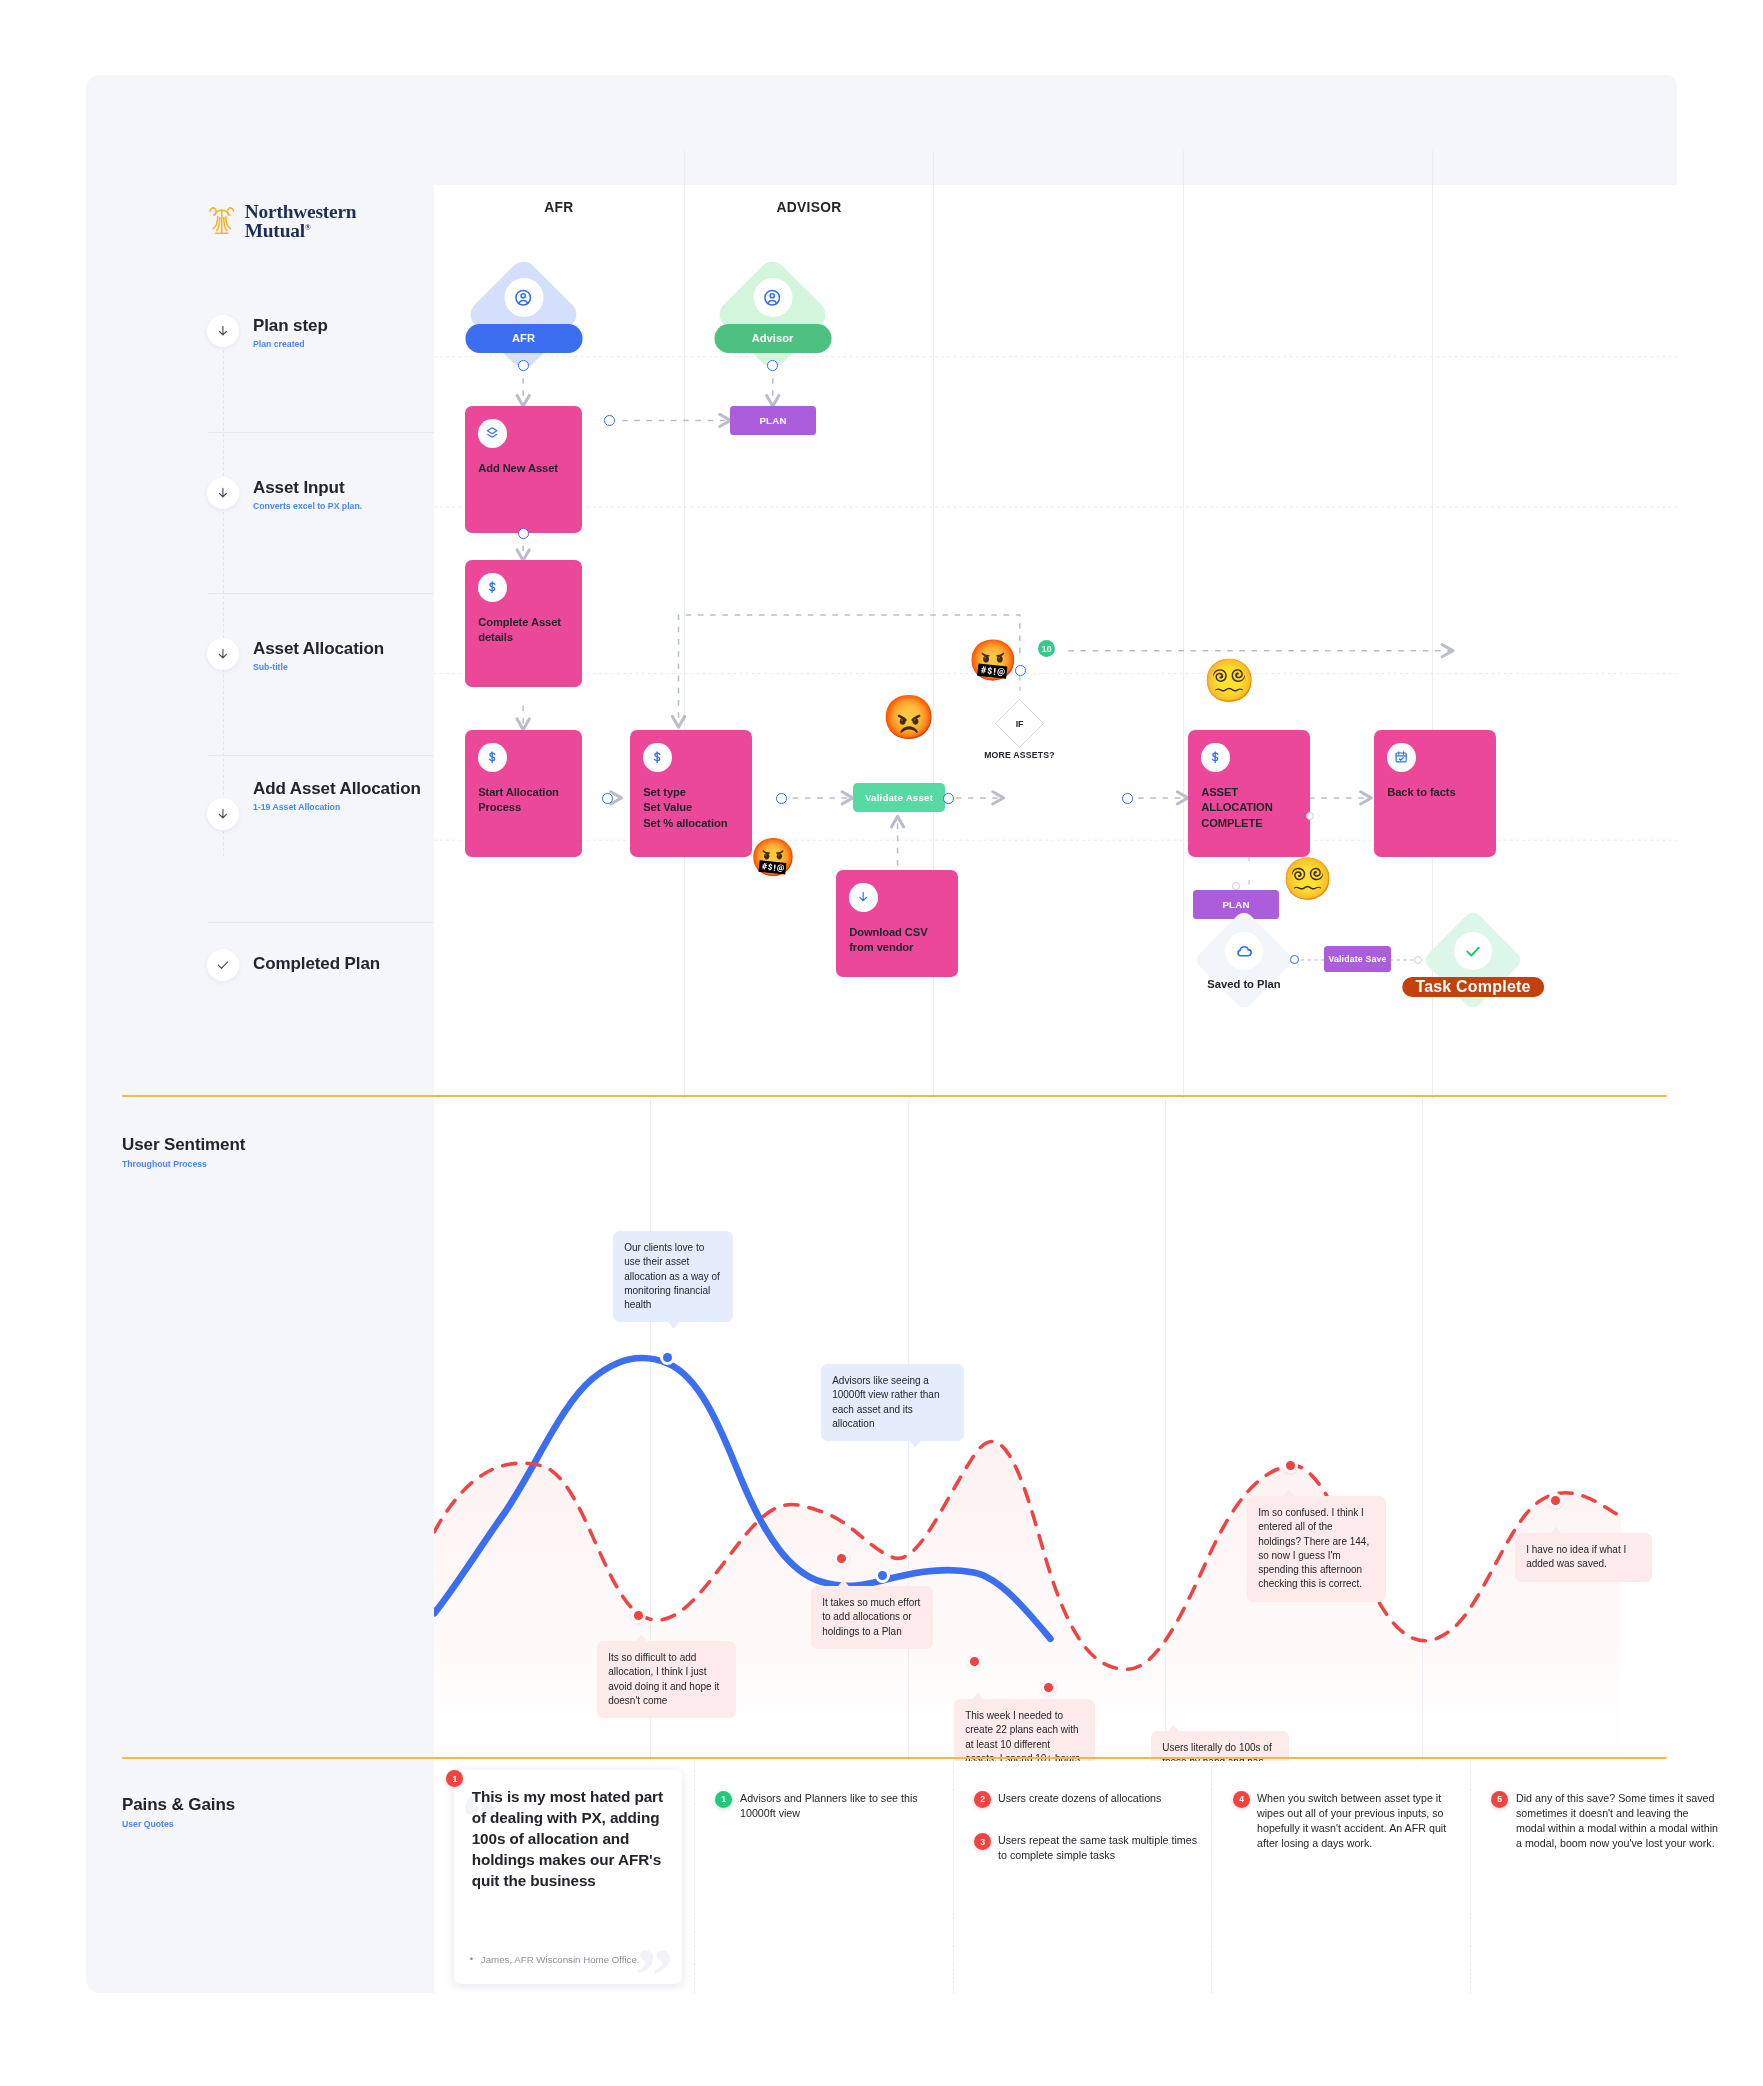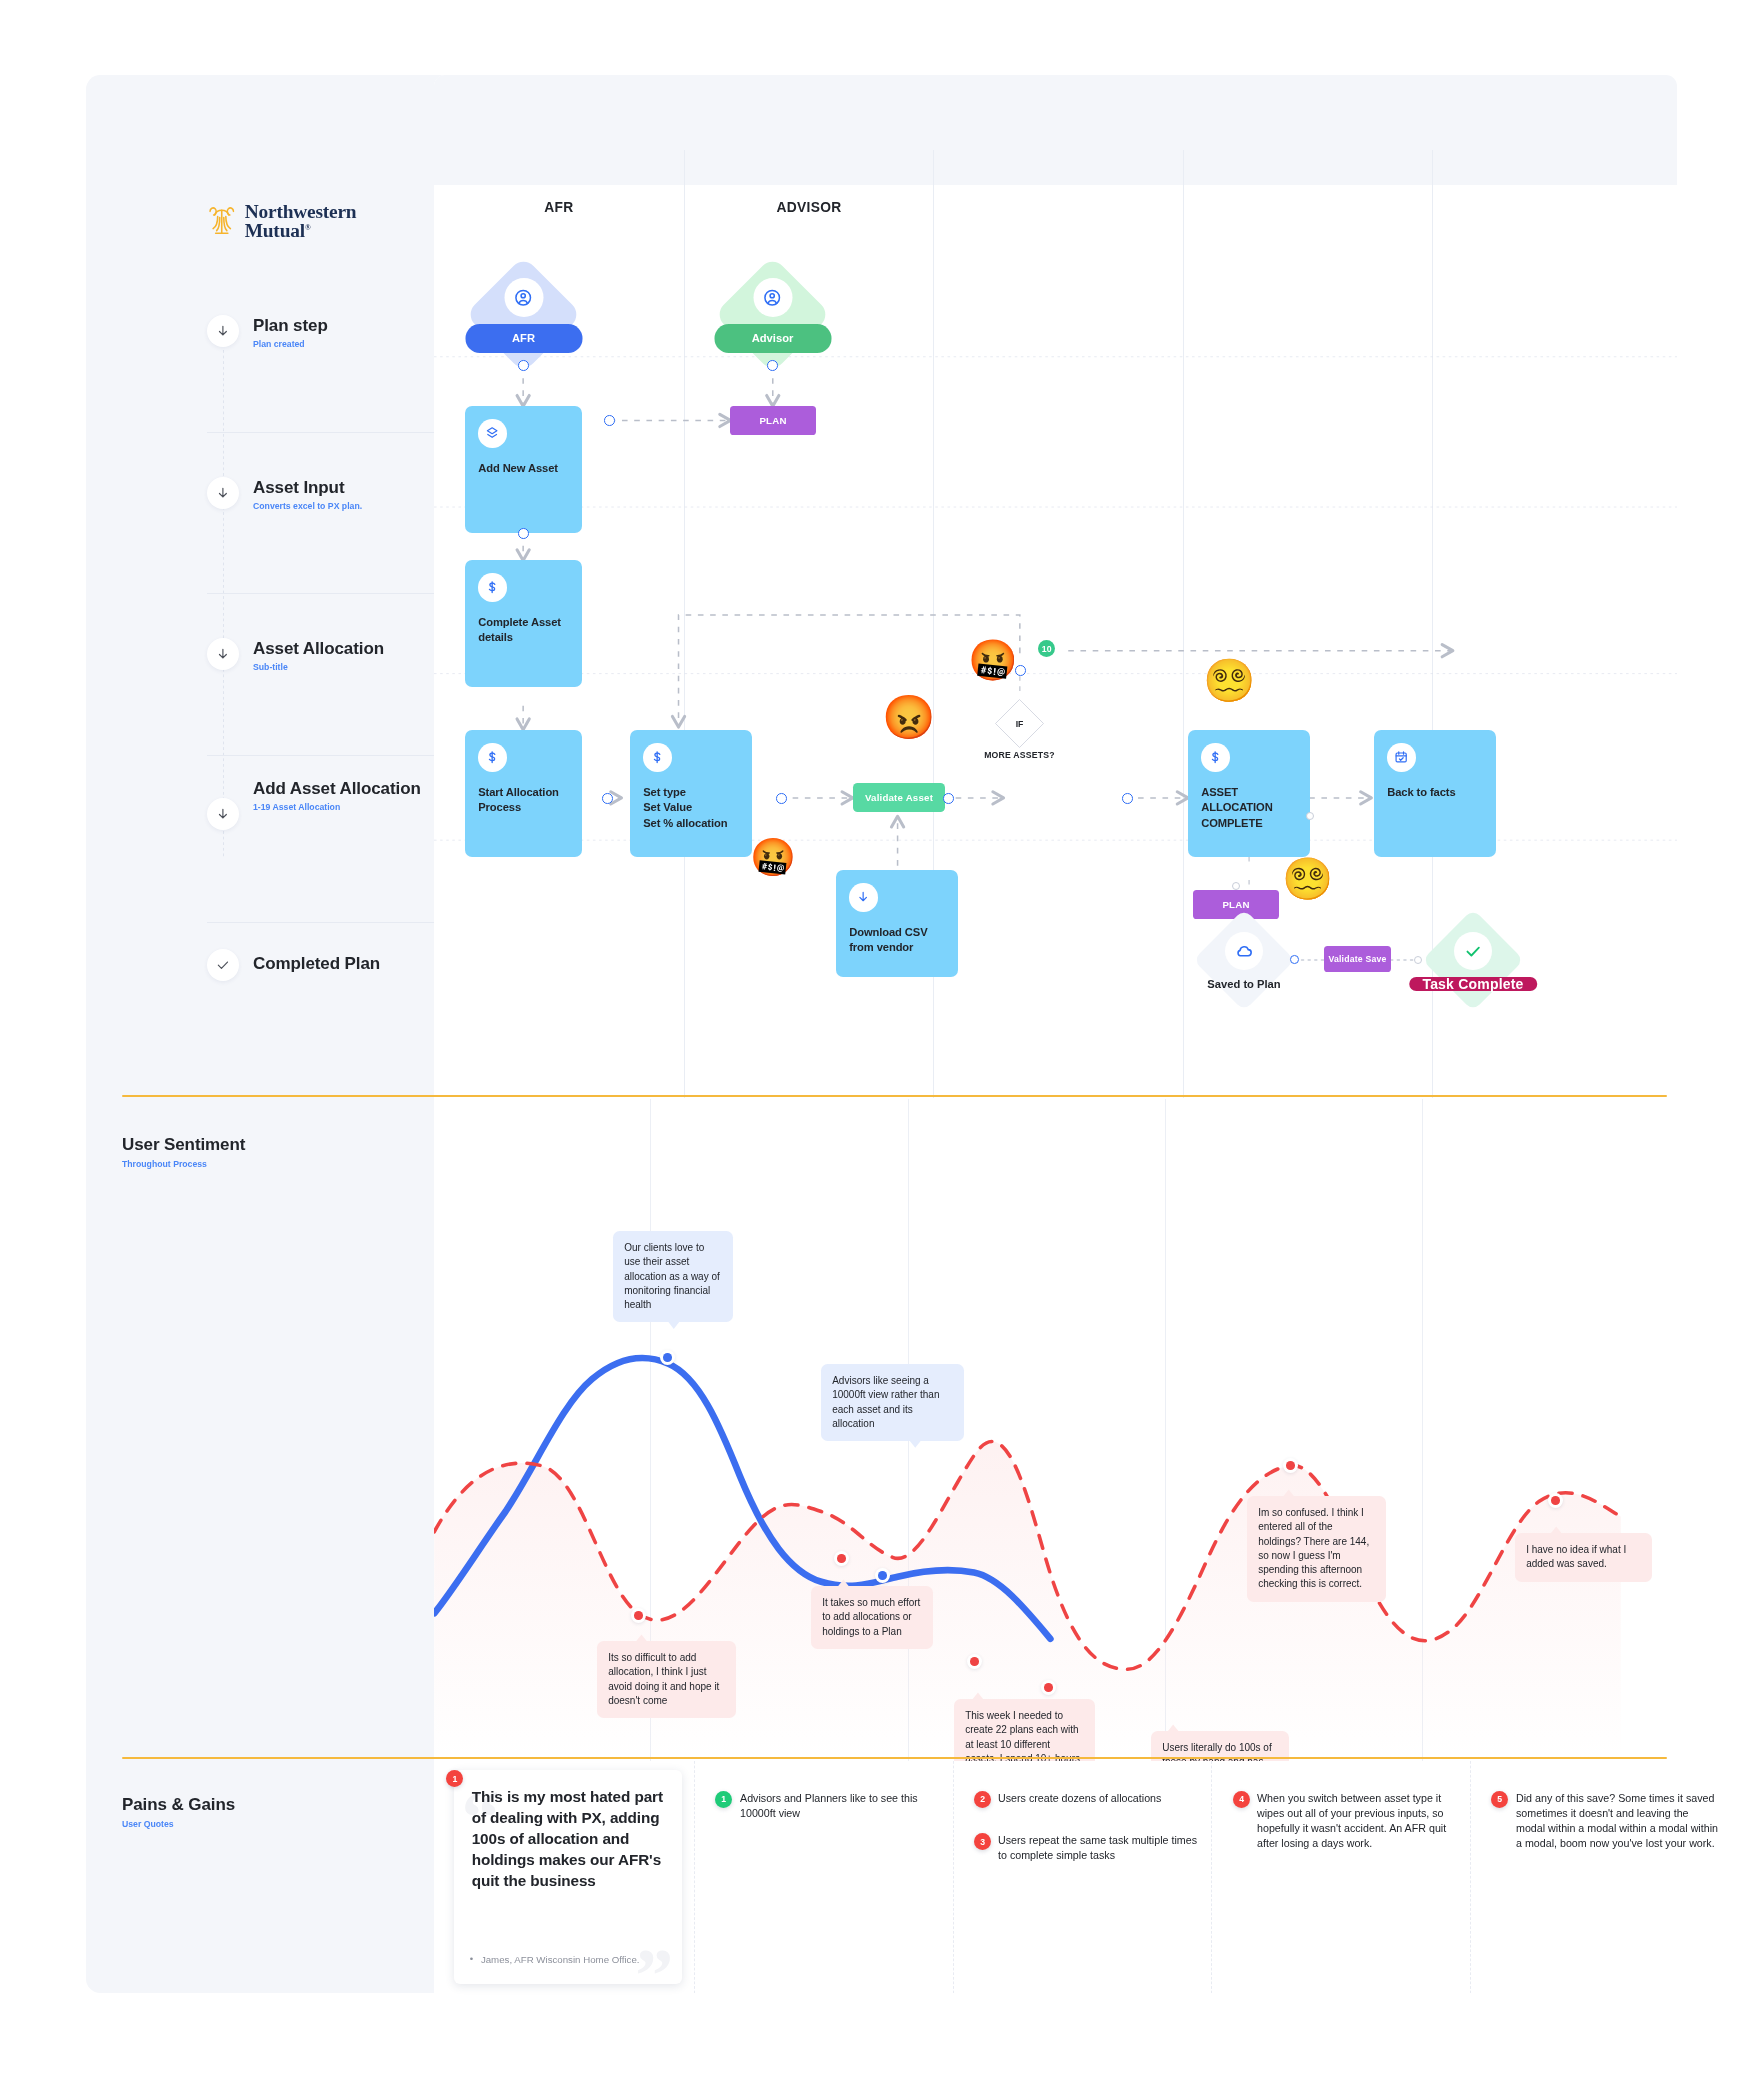--- a/index.html
+++ b/index.html
@@ -59,21 +59,21 @@
   .rail-txt { position: absolute; left: 46px; top: 1px; }
   .rail-title { font-size: 17px; font-weight: 700; color: #22252b; line-height: 1.18; letter-spacing: -0.1px;}
   .rail-sub { font-size: 8.7px; font-weight: 600; color: #4a86f7; margin-top: 2.5px; }
   .rail-divider { position: absolute; left: 121px; width: 227px; height: 0.5px; background: #e6eaf2; }
   .rail-dots { position: absolute; left: 137px; width: 1px;
                background-image: linear-gradient(to bottom,#dfe4ee 55%,transparent 0);
                background-size: 1px 5.6px; }
 
   
   .node {
-    position: absolute; background: #7dd3fc; border-radius: 7.1px;
+    position: absolute; background: #ec4899; border-radius: 7.1px;
     padding: 13.2px 11.2px 10.2px 13.2px;
   }
   .node-ico {
     width: 28.5px; height: 28.5px; border-radius: 50%; background: #ffffff;
     display: flex; align-items: center; justify-content: center; margin-bottom: 13.2px;
   }
   .node-ico svg { width: 14.3px; height: 14.3px; }
   .node-label { font-size: 11.2px; font-weight: 700; color: #22252b; line-height: 1.38; letter-spacing: -0.1px;}
 
   .pill {
@@ -495,21 +495,21 @@
     <div class="conn-dot gray" style="left:980px; top:881px;"></div>
 
     <div class="diamond" style="left:988px; top:834px;">
       <div class="dshape" style="background:#ddf6ea;"></div>
       <div class="dico">
         <svg viewBox="0 0 24 24" fill="none" stroke="#12c26f" stroke-width="2.4" stroke-linecap="round" stroke-linejoin="round">
             <path d="M4.5 12.5l5.2 5.2L19.5 7.5"></path>
           </svg>
       </div>
       <div class="dlabel" style="top:68px;">
-        <span class="pill" style="position:relative; display:inline-flex; background:#be185d; padding:0 13.2px; height:14px; border-radius:13.2px; font-size:14px;">Task Complete</span>
+        <span class="pill" style="position:relative; display:inline-flex; background:#c2410c; padding:0 13.2px; height:20px; border-radius:13.2px; font-size:16px;">Task Complete</span>
       </div>
     </div>
 
     <div class="emoji" style="left:448px;  top:621px; font-size:43px;">😡</div>
     <div class="emoji" style="left:534px; top:565px; font-size:40px;">🤬</div>
     <div class="emoji" style="left:316px;  top:1500x; top:764px; font-size:37px;">🤬</div>
     <div class="emoji" style="left:769px; top:585px; font-size:42px;">😵‍💫</div>
     <div class="emoji" style="left:848px; top:784px; font-size:41px;">😵‍💫</div>
   </div>
 

